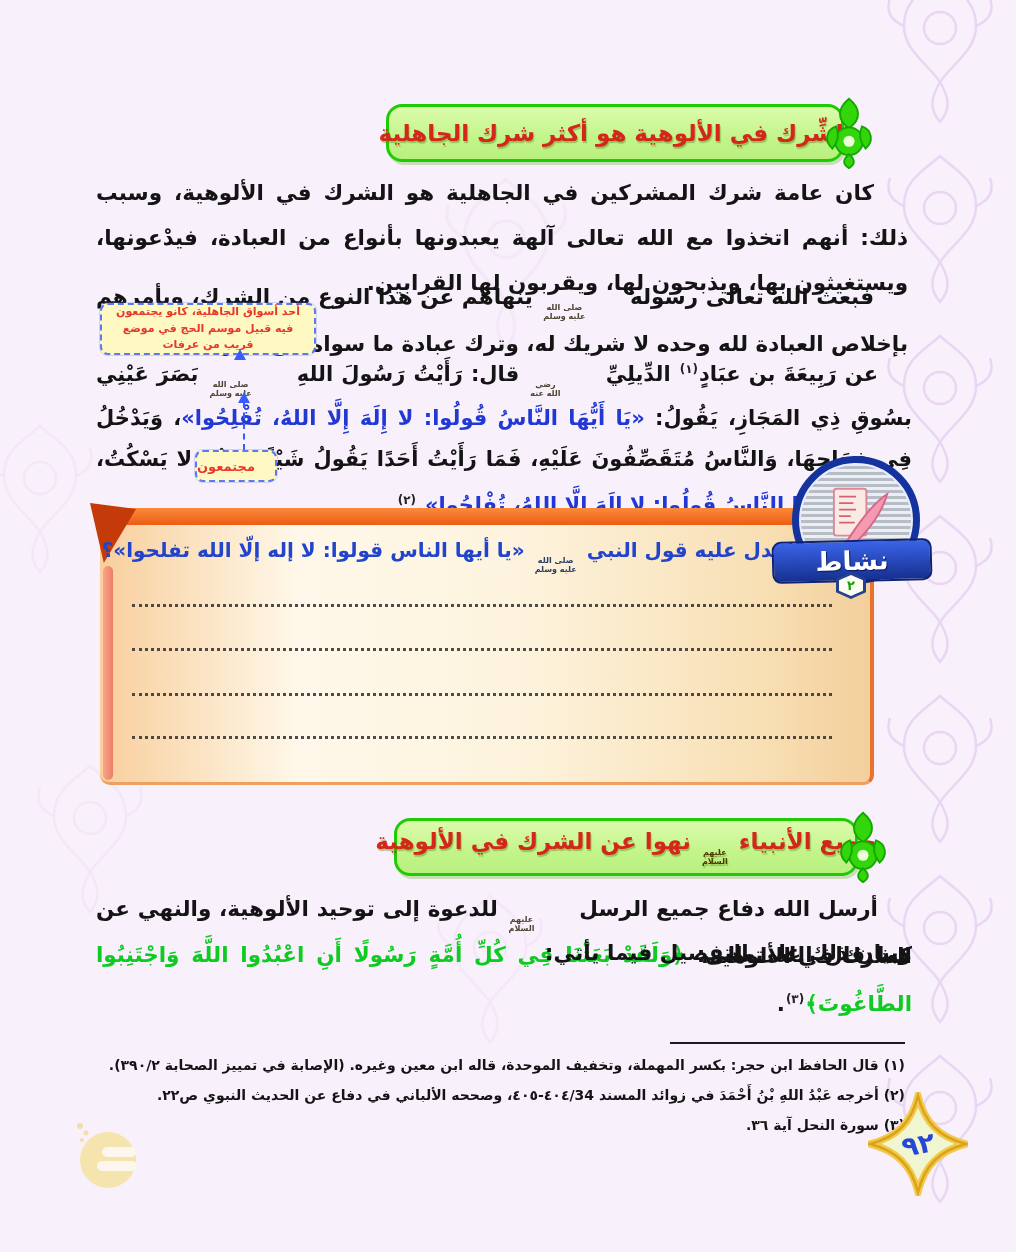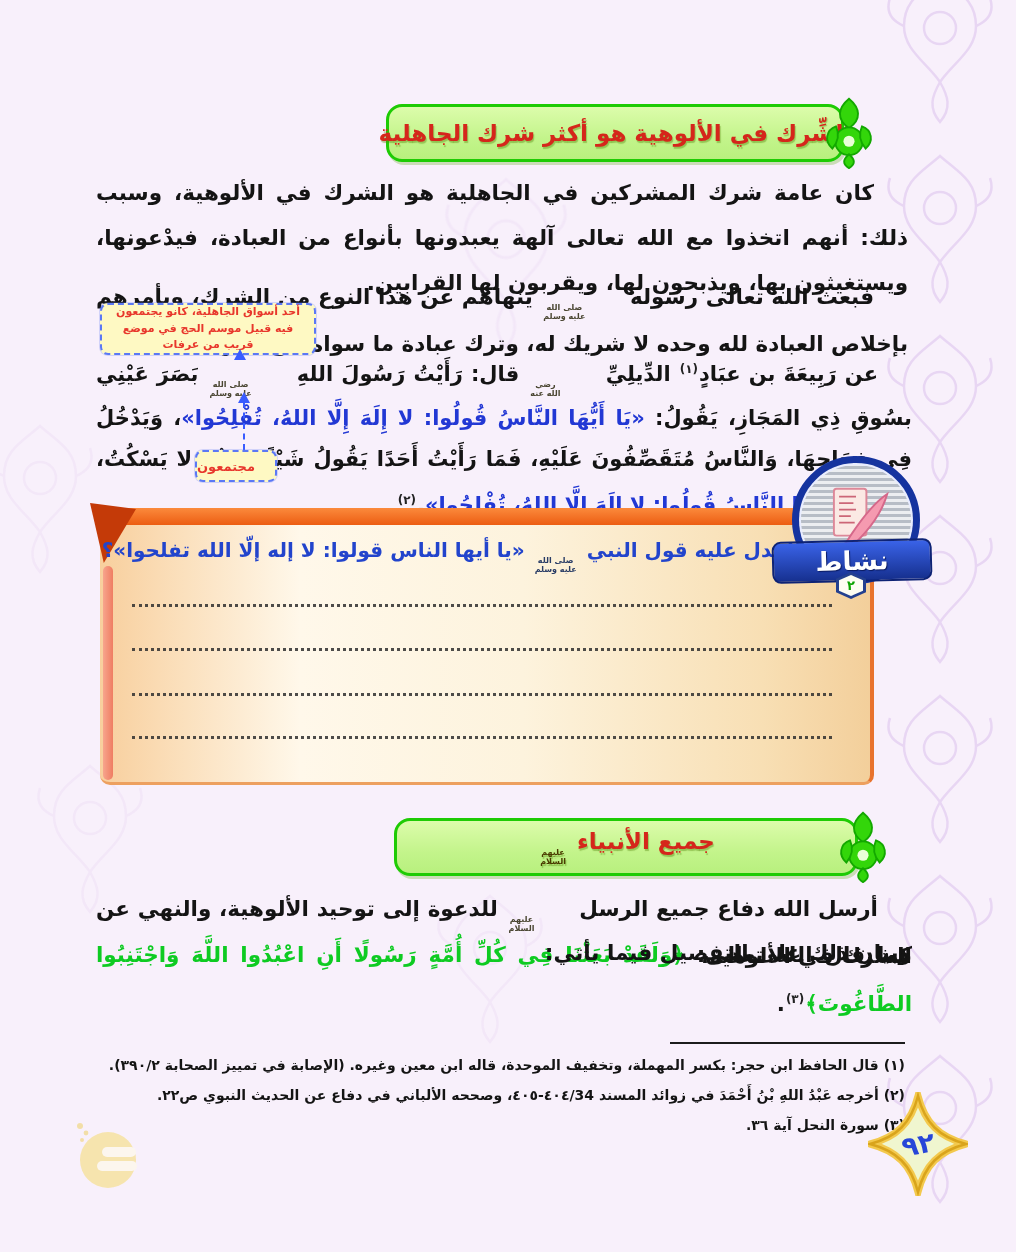--- a/index.html
+++ b/index.html
@@ -244,20 +244,21 @@
   </div>
 </div>
 
 <div class="banner" id="banner2" style="left:394px;top:818px;width:458px;">
   <span class="t">
     <span>جميع الأنبياء</span>
     <span class="hon" style="color:#4a3b00;">
         <span>عليهم</span>
         <span>السلام</span>
       </span>
+    <span>نهوا عن الشرك في الألوهية</span>
   </span>
   <span class="orn">
     <svg width="56" height="74" viewBox="0 0 60 80">
       <path d="M30 4 C42 14 44 26 30 36 C16 26 18 14 30 4 Z" fill="#33d60a" stroke="#13a800" stroke-width="2"></path>
       <circle cx="30" cy="50" r="15" fill="#33d60a" stroke="#13a800" stroke-width="2"></circle>
       <circle cx="30" cy="50" r="6" fill="#eaffd8"></circle>
       <path d="M12 58 C3 50 5 38 16 34 C20 43 18 51 12 58 Z" fill="#33d60a" stroke="#13a800" stroke-width="2"></path>
       <path d="M48 58 C57 50 55 38 44 34 C40 43 42 51 48 58 Z" fill="#33d60a" stroke="#13a800" stroke-width="2"></path>
       <path d="M30 64 C37 70 37 75 30 79 C23 75 23 70 30 64 Z" fill="#33d60a" stroke="#13a800" stroke-width="2"></path>
     </svg>

